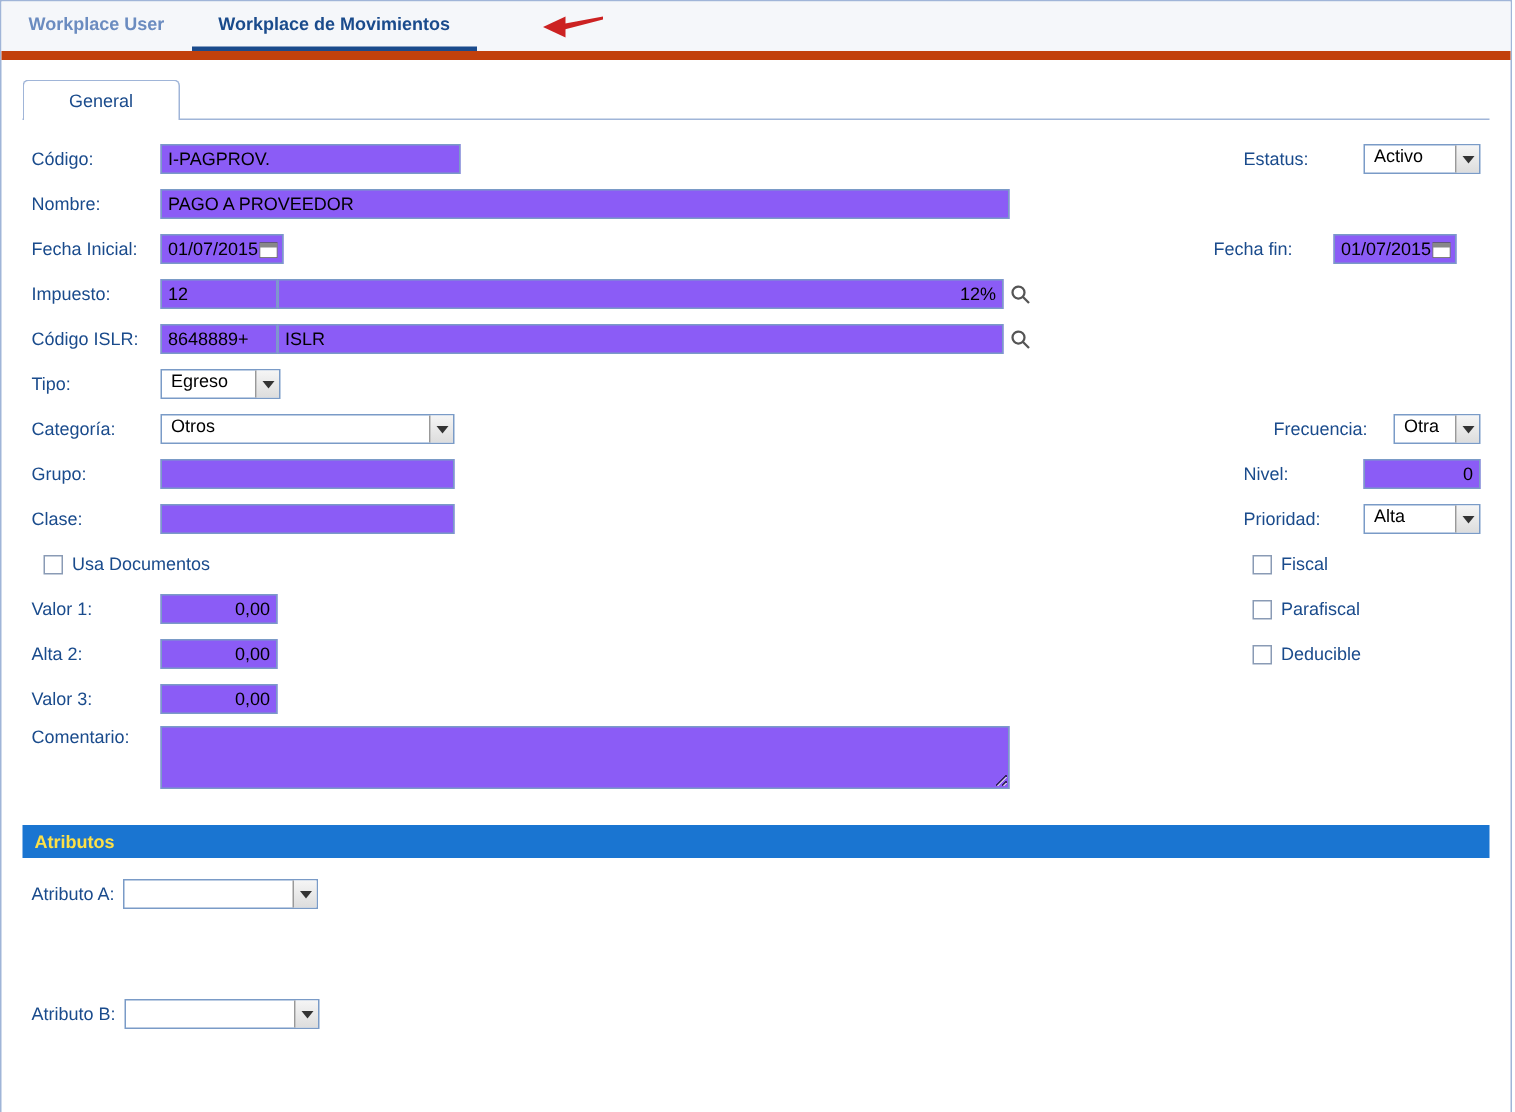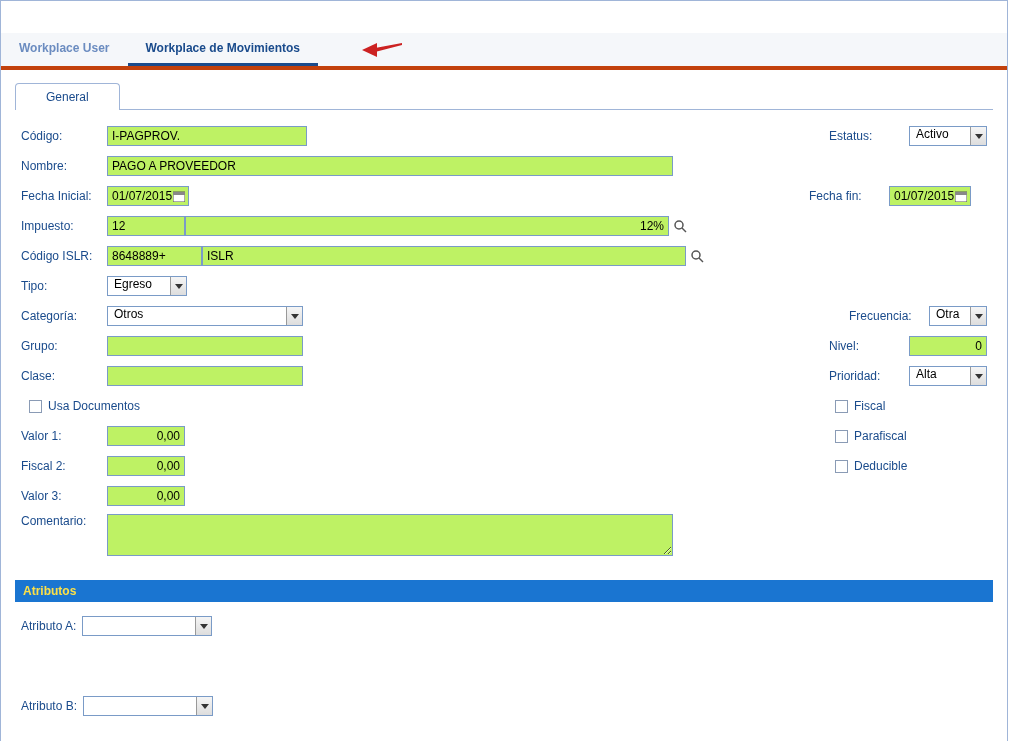--- a/index.html
+++ b/index.html
@@ -1,30 +1,30 @@
 <!DOCTYPE html>
 <html><head>
   <meta charset="utf-8">
   <style>
     * { box-sizing: border-box; margin: 0; padding: 0; }
     body { font-family: Arial, sans-serif; font-size: 12px; background: #fff; color: #1a4b8c; }
     .window { border: 1px solid #a0b5d8; width: 1008px; }
-    .tabs-top { display: flex; border-bottom: 4px solid #c2410c; background: #f5f7fa; position: relative; margin-top: 32px; }
+    .tabs-top { display: flex; border-bottom: 6px solid #c2410c; background: #f5f7fa; position: relative; }
     .tab-top { padding: 8px 18px; color: #6b8cc0; font-weight: bold; cursor: pointer; }
     .tab-top.active { color: #1a4b8c; border-bottom: 3px solid #1a4b8c; }
     .arrow { position: absolute; left: 356px; top: 6px; }
     .arrow svg { display: block; }
     .content { padding: 12px 14px 12px 14px; }
     .inner-tabs { display: flex; border-bottom: 1px solid #a0b5d8; margin-bottom: 14px; }
     .inner-tab { padding: 6px 30px; border: 1px solid #a0b5d8; border-bottom: none; background: #fff; color: #1a4b8c; border-top-left-radius: 4px; border-top-right-radius: 4px; margin-right: 4px; position: relative; top: 1px; }
     .form-area { padding: 0 6px 10px 6px; }
     .row { display: flex; align-items: center; margin-bottom: 6px; min-height: 24px; }
     .lbl { width: 86px; color: #1a4b8c; }
     .lbl-r { color: #1a4b8c; margin-right: 6px; }
-    input.txt, textarea.txt { border: 1px solid #7a9bc7; padding: 2px 4px; font-size: 12px; font-family: Arial; color: #000; background: #bef264; }
+    input.txt, textarea.txt { border: 1px solid #7a9bc7; padding: 2px 4px; font-size: 12px; font-family: Arial; color: #000; background: #8b5cf6; }
     .sel { display: inline-flex; align-items: flex-start; border: 1px solid #7a9bc7; background: #fff; height: 20px; }
     .sel span { padding: 0 6px; color: #000; flex: 1; }
     .sel .dd { width: 16px; height: 18px; background: linear-gradient(#f5f5f5,#ddd); border-left: 1px solid #999; display: flex; align-items: center; justify-content: center; }
     .sel .dd::after { content: ''; width: 0; height: 0; border-left: 4px solid transparent; border-right: 4px solid transparent; border-top: 5px solid #333; }
     .cal-icn { display: inline-flex; width: 16px; height: 16px; align-items: center; justify-content: center; position: relative; left: -18px; }
     .search-icn { width: 14px; height: 14px; margin-left: 4px; display: inline-flex; align-items: center; justify-content: center; }
     .chk { width: 13px; height: 13px; border: 1px solid #8a9bb5; background: #fff; display: inline-block; margin-right: 6px; vertical-align: middle; }
     .num { text-align: right; }
     .section-hdr { background: #1a75d1; color: #fde047; font-weight: bold; padding: 4px 8px; margin: 8px 0 14px 0; }
     .attrib-row { display: flex; gap: 60px; padding: 0 6px 30px 6px; flex-direction: column; }
@@ -96,21 +96,21 @@
         <span class="search-icn">
             <svg width="13" height="13">
               <circle cx="5" cy="5" r="4" fill="none" stroke="#555" stroke-width="1.5"></circle>
               <line x1="8" y1="8" x2="12" y2="12" stroke="#555" stroke-width="1.5"></line>
             </svg>
           </span>
       </div>
 
       <div class="row">
         <span class="lbl">Código ISLR:</span>
-        <input class="txt" style="width: 95px;" value="8648889+">
+        <input class="txt" style="width: 78px;" value="8648889+">
         <input class="txt" style="width: 484px;" value="ISLR">
         <span class="search-icn">
             <svg width="13" height="13">
               <circle cx="5" cy="5" r="4" fill="none" stroke="#555" stroke-width="1.5"></circle>
               <line x1="8" y1="8" x2="12" y2="12" stroke="#555" stroke-width="1.5"></line>
             </svg>
           </span>
       </div>
 
       <div class="row">
@@ -164,21 +164,21 @@
       </div>
 
       <div class="row">
         <span class="lbl">Valor 1:</span>
         <input class="txt num" style="width: 78px;" value="0,00">
         <span style="flex:1"></span>
         <span style="width:152px"><span class="chk"></span><span>Parafiscal</span></span>
       </div>
 
       <div class="row">
-        <span class="lbl">Fiscal 2:</span>
+        <span class="lbl">Alta 2:</span>
         <input class="txt num" style="width: 78px;" value="0,00">
         <span style="flex:1"></span>
         <span style="width:152px"><span class="chk"></span><span>Deducible</span></span>
       </div>
 
       <div class="row">
         <span class="lbl">Valor 3:</span>
         <input class="txt num" style="width: 78px;" value="0,00">
       </div>
 

